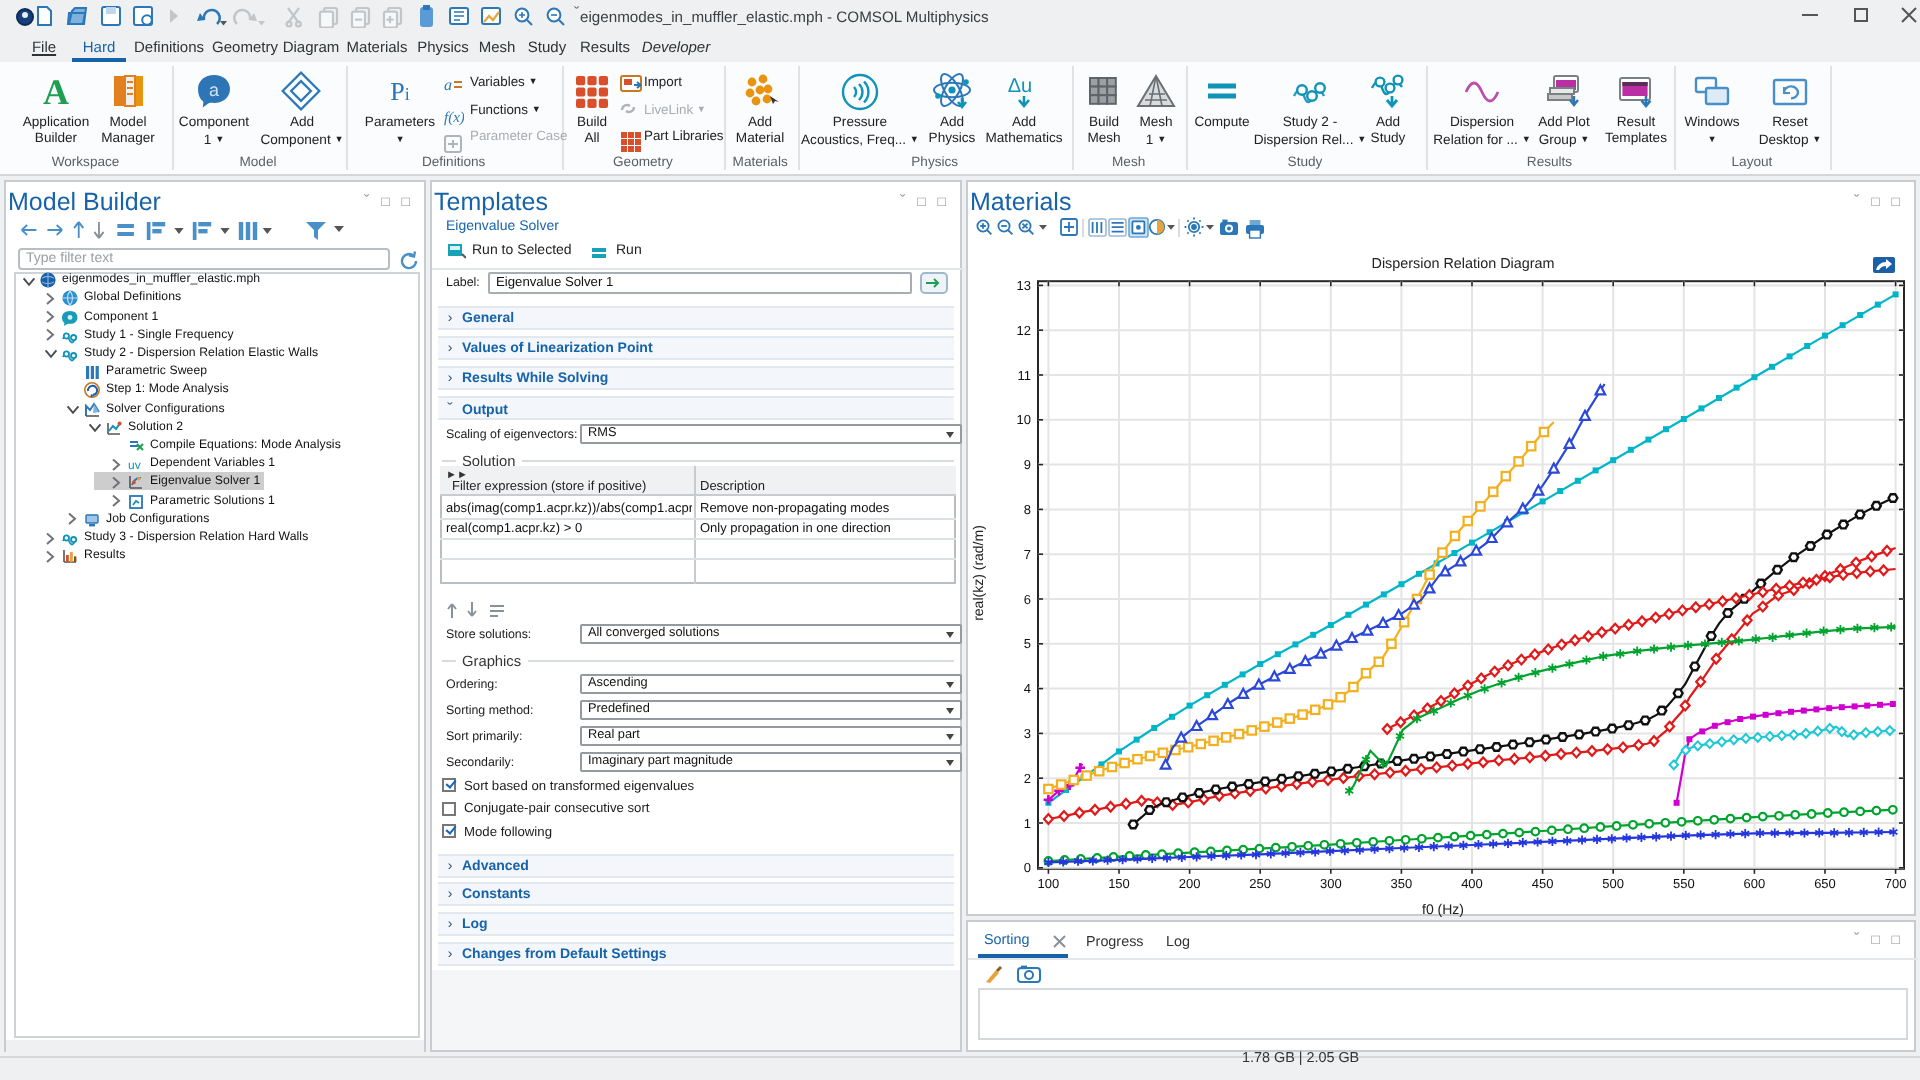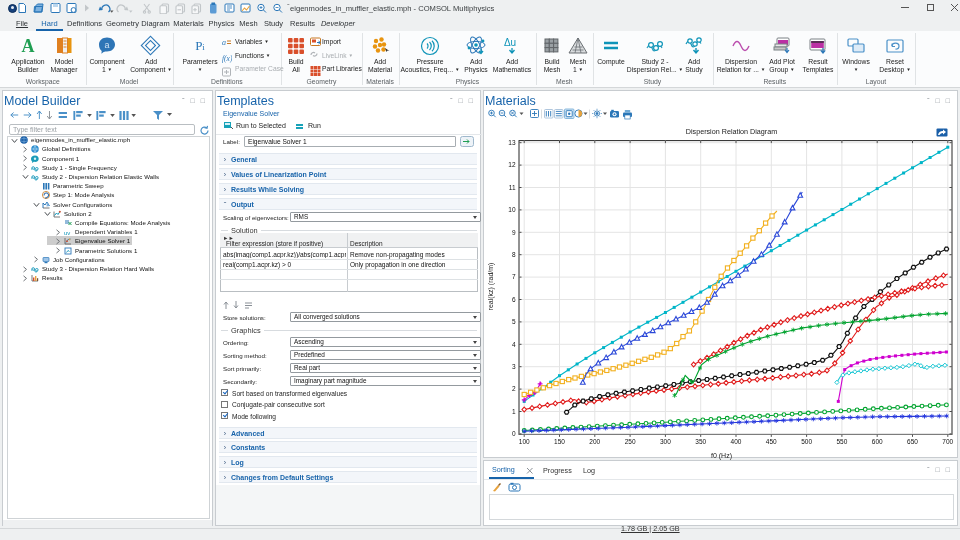--- a/index.html
+++ b/index.html
@@ -1265,12 +1265,12 @@
 <svg class="abs" style="left:7px;top:21px" width="40" height="11" viewBox="0 0 40 11">
 <path d="M2,9 L7,3 l1.5,1.5 L4,9.5 z" fill="#e8a33d"></path>
       <path d="M7,3 l2,-2 l1,1 l-2,2 z" fill="#8a5a20"></path>
 <rect x="18" y="2" width="11" height="7" rx="1.5" fill="#fff" stroke="#2b77b8"></rect>
       <circle cx="23.5" cy="5.5" r="2" fill="none" stroke="#2b77b8"></circle>
       <rect x="19.5" y="0.8" width="3" height="1.8" fill="#2b77b8"></rect>
 </svg>
 <div class="abs" style="left:5px;top:33px;width:465px;height:26px;background:#fff;border:1px solid #d4d8db;"></div>
 </div>
 <div class="abs" style="left:0;top:528px;width:960px;height:12px;background:#eef0f1;border-top:1px solid #d4d7d9;"></div>
-<div class="abs" style="left:621px;top:524px;font-size:7.2px;color:#333;text-decoration:underline;">1.78 GB | 2.05 GB</div>
+<div class="abs" style="left:621px;top:524px;font-size:7.2px;color:#333;">1.78 GB | 2.05 GB</div>
 </body></html>

